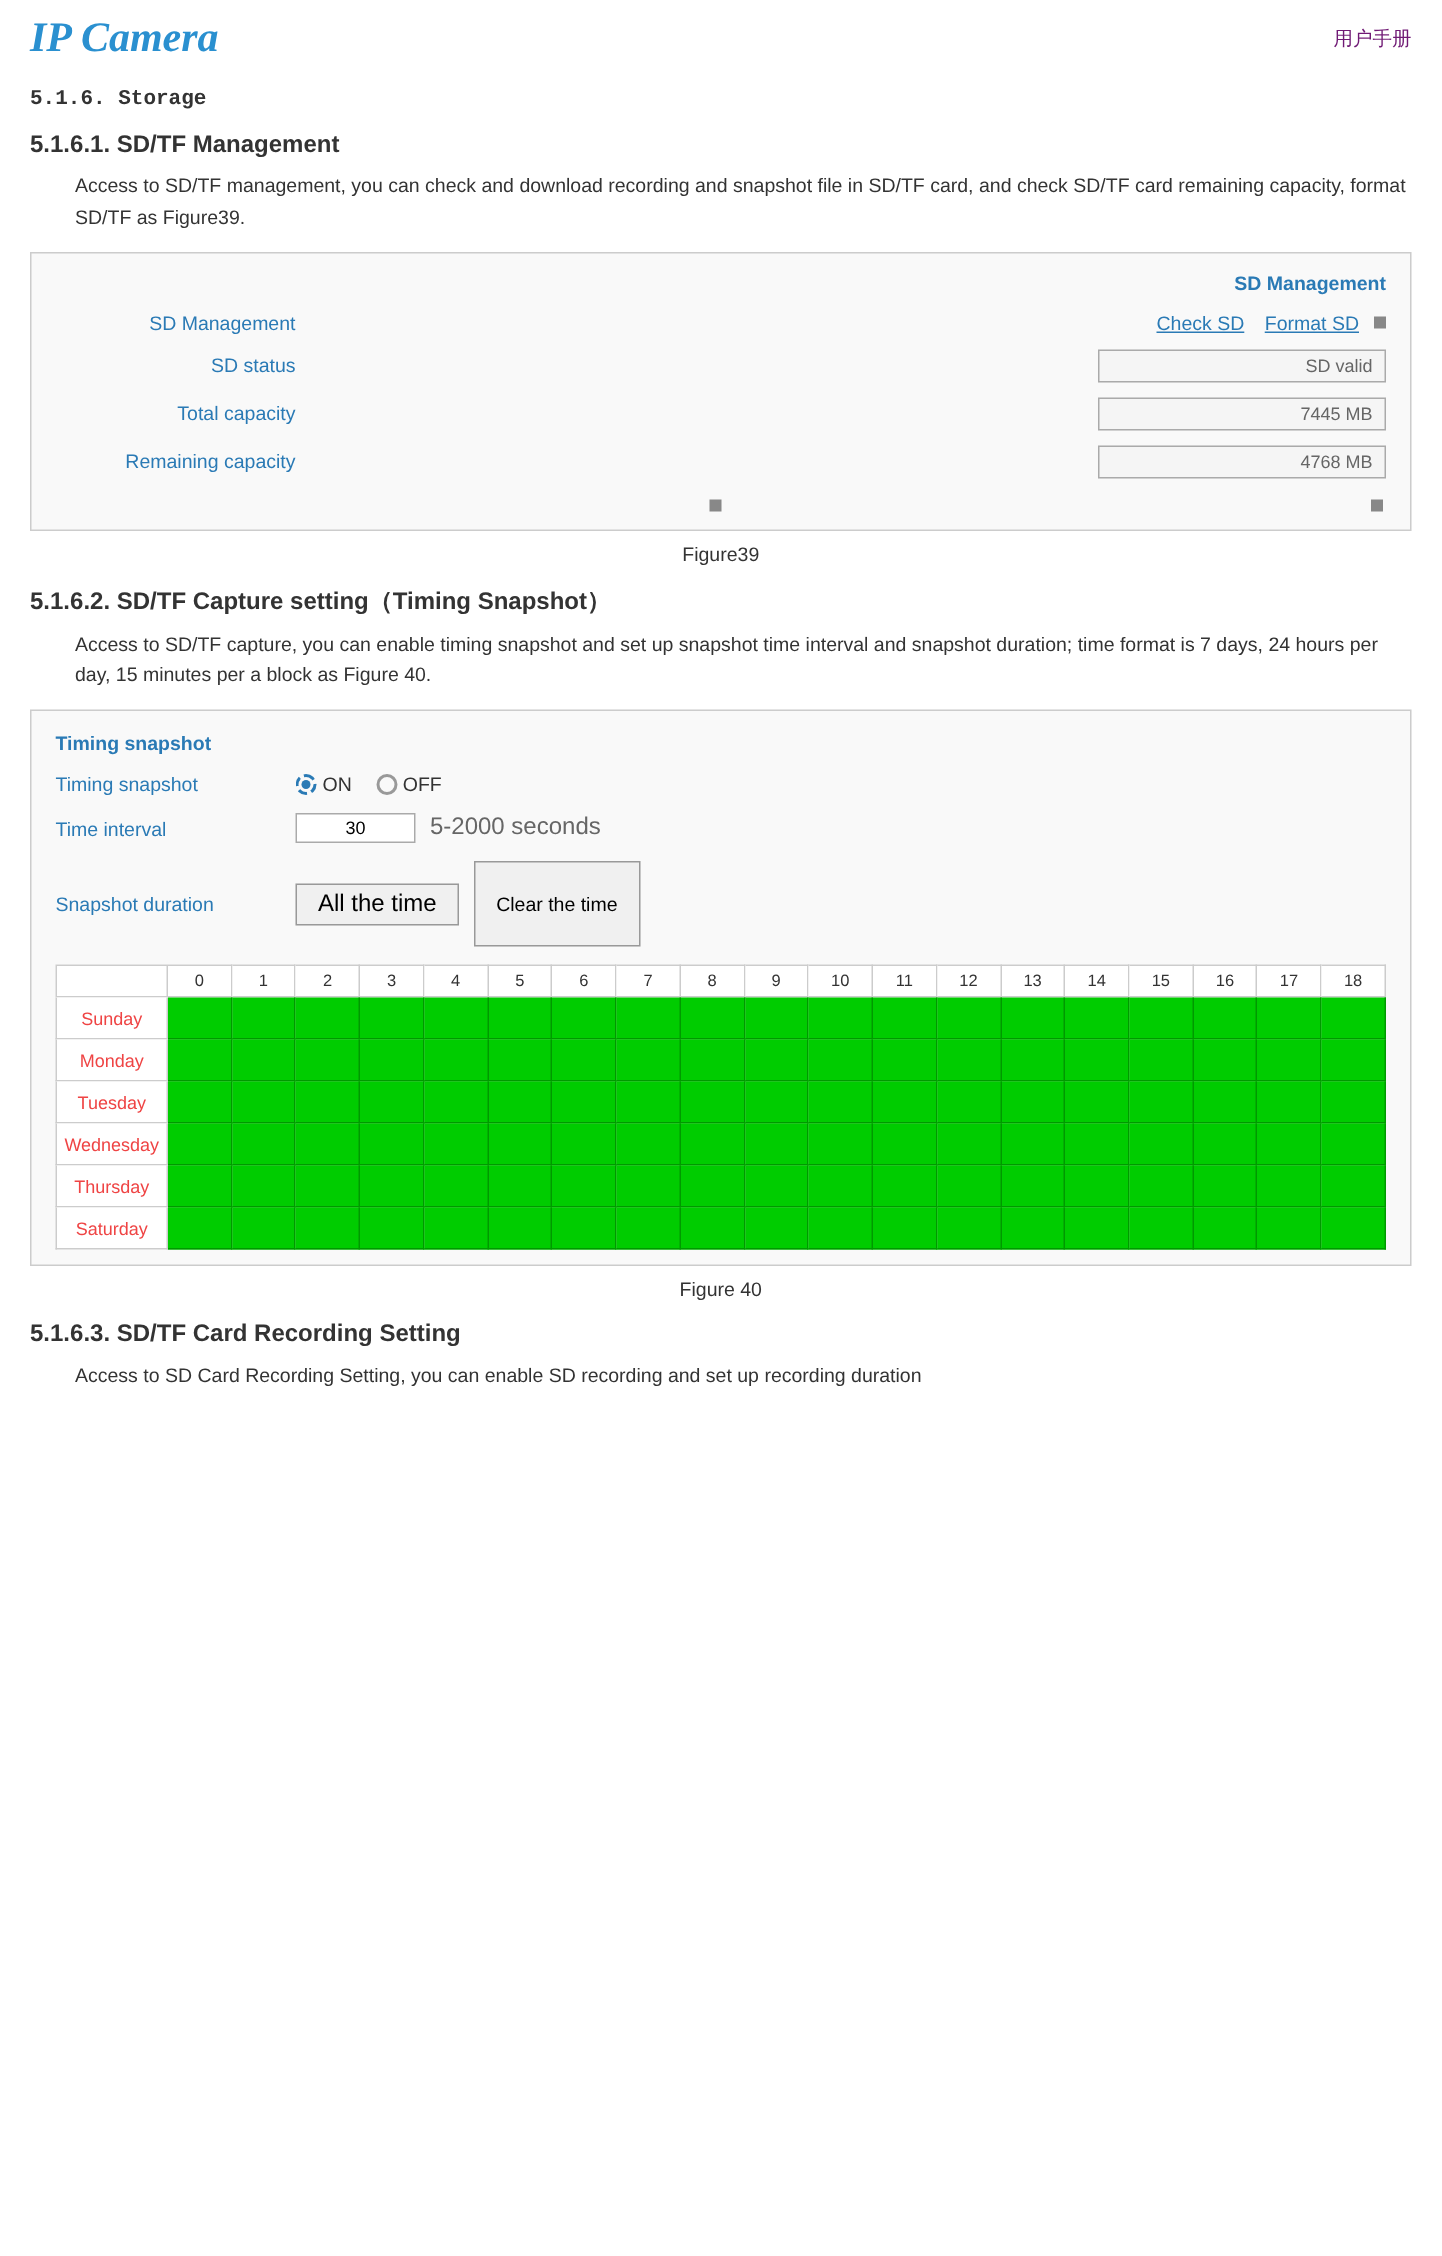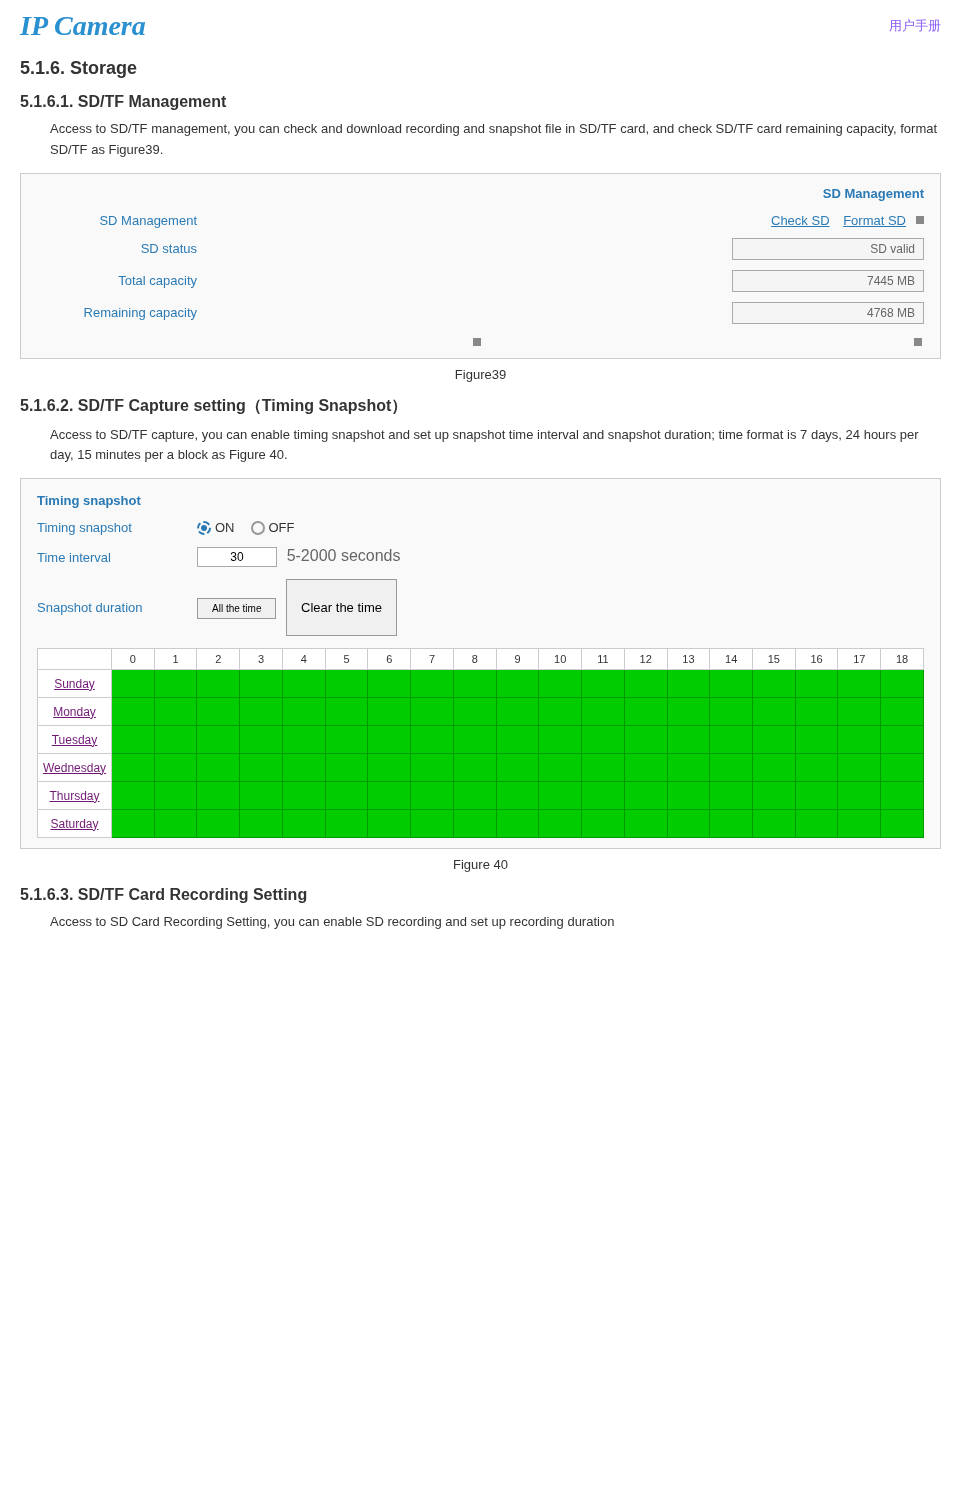--- a/index.html
+++ b/index.html
@@ -22,26 +22,27 @@
     .logo {
       font-family: Georgia, serif;
       font-size: 28px;
       font-style: italic;
       color: #1a6aad;
       font-weight: bold;
     }
     .logo span { color: #2a90d0; }
     .manual-label {
       font-size: 13px;
-      color: #8b5cf6;
+      color: #701a75;
     }
     h2 {
-      font-size: 18px;
+      font-size: 14px;
       font-weight: bold;
       margin: 16px 0 8px 0;
+      font-family: Liberation Mono, monospace;
     }
     h3 {
       font-size: 16px;
       font-weight: bold;
       margin: 14px 0 8px 0;
     }
     .body-text {
       font-size: 13px;
       line-height: 1.6;
       margin: 8px 0 12px 30px;
@@ -125,21 +126,21 @@
     }
     .seconds-label {
       font-size: 16px;
       color: #666;
       margin-left: 6px;
     }
     .btn-all-time {
       border: 1px solid #999;
       background: #f0f0f0;
       padding: 4px 14px;
-      font-size: 10px;
+      font-size: 16px;
       cursor: pointer;
       margin-right: 6px;
     }
     .btn-clear-time {
       border: 1px solid #999;
       background: #f0f0f0;
       padding: 20px 14px;
       font-size: 13px;
       cursor: pointer;
     }
@@ -187,22 +188,21 @@
       width: 75px;
       min-width: 75px;
       border: 1px solid #ccc;
       border-top: none;
       background: #fff;
       height: 28px;
       display: flex;
       align-items: center;
       justify-content: center;
       font-size: 12px;
-      color: #701a75;
-      text-decoration: underline;
+      color: #ef4444;
     }
     .green-cell {
       flex: 1;
       background: #00cc00;
       border: 1px solid #009900;
       border-top: none;
       border-left: none;
       height: 28px;
       min-width: 0;
     }

